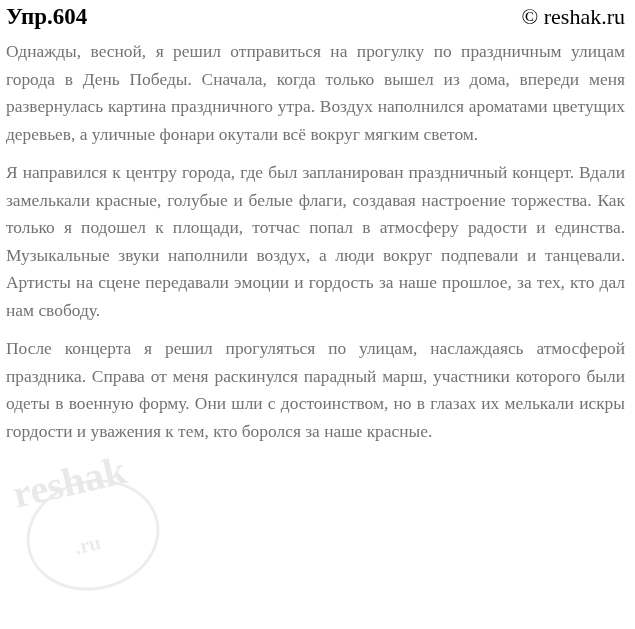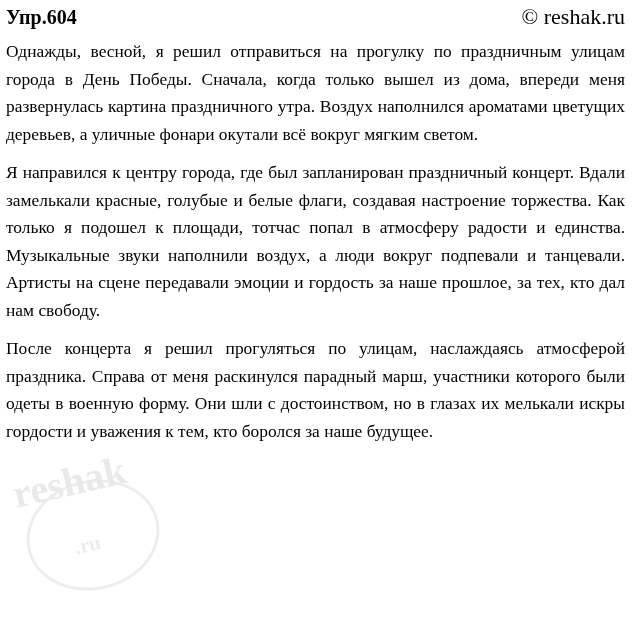--- a/index.html
+++ b/index.html
@@ -24,38 +24,38 @@
   }
   .header {
     display: flex;
     align-items: baseline;
     justify-content: space-between;
     margin-bottom: 10px;
   }
   .ex-title {
     font-family: "Liberation Serif", "DejaVu Serif", serif;
     font-weight: bold;
-    font-size: 20px;
+    font-size: 23px;
     line-height: 22px;
     color: #000;
   }
   .copyright {
     font-family: "Liberation Serif", "DejaVu Serif", serif;
     font-size: 22px;
     line-height: 20px;
     color: #000;
     white-space: nowrap;
   }
   .body-text p {
     margin: 0 0 11px 0;
     font-size: 17.4px;
     line-height: 27.5px;
     text-align: justify;
     text-justify: inter-word;
-    color: #000000;
+    color: #737373;
     hyphens: none;
   }
   .body-text p:last-child {
     margin-bottom: 0;
   }
   
   .watermark {
     position: absolute;
     left: 8px;
     top: 466px;
@@ -106,21 +106,21 @@
 <div class="page">
 
   <div class="header">
     <div class="ex-title">Упр.604</div>
     <div class="copyright">© reshak.ru</div>
   </div>
 
   <div class="body-text">
     <p>Однажды, весной, я решил отправиться на прогулку по праздничным улицам города в День Победы. Сначала, когда только вышел из дома, впереди меня развернулась картина праздничного утра. Воздух наполнился ароматами цветущих деревьев, а уличные фонари окутали всё вокруг мягким светом.</p>
     <p>Я направился к центру города, где был запланирован праздничный концерт. Вдали замелькали красные, голубые и белые флаги, создавая настроение торжества. Как только я подошел к площади, тотчас попал в атмосферу радости и единства. Музыкальные звуки наполнили воздух, а люди вокруг подпевали и танцевали. Артисты на сцене передавали эмоции и гордость за наше прошлое, за тех, кто дал нам свободу.</p>
-    <p>После концерта я решил прогуляться по улицам, наслаждаясь атмосферой праздника. Справа от меня раскинулся парадный марш, участники которого были одеты в военную форму. Они шли с достоинством, но в глазах их мелькали искры гордости и уважения к тем, кто боролся за наше будущее.</p>
+    <p>После концерта я решил прогуляться по улицам, наслаждаясь атмосферой праздника. Справа от меня раскинулся парадный марш, участники которого были одеты в военную форму. Они шли с достоинством, но в глазах их мелькали искры гордости и уважения к тем, кто боролся за наше красные.</p>
   </div>
 
   <div class="watermark">
     <div class="wm-circle"></div>
     <div class="wm-text">reshak</div>
     <div class="wm-sub">.ru</div>
   </div>
 
 </div>
 

